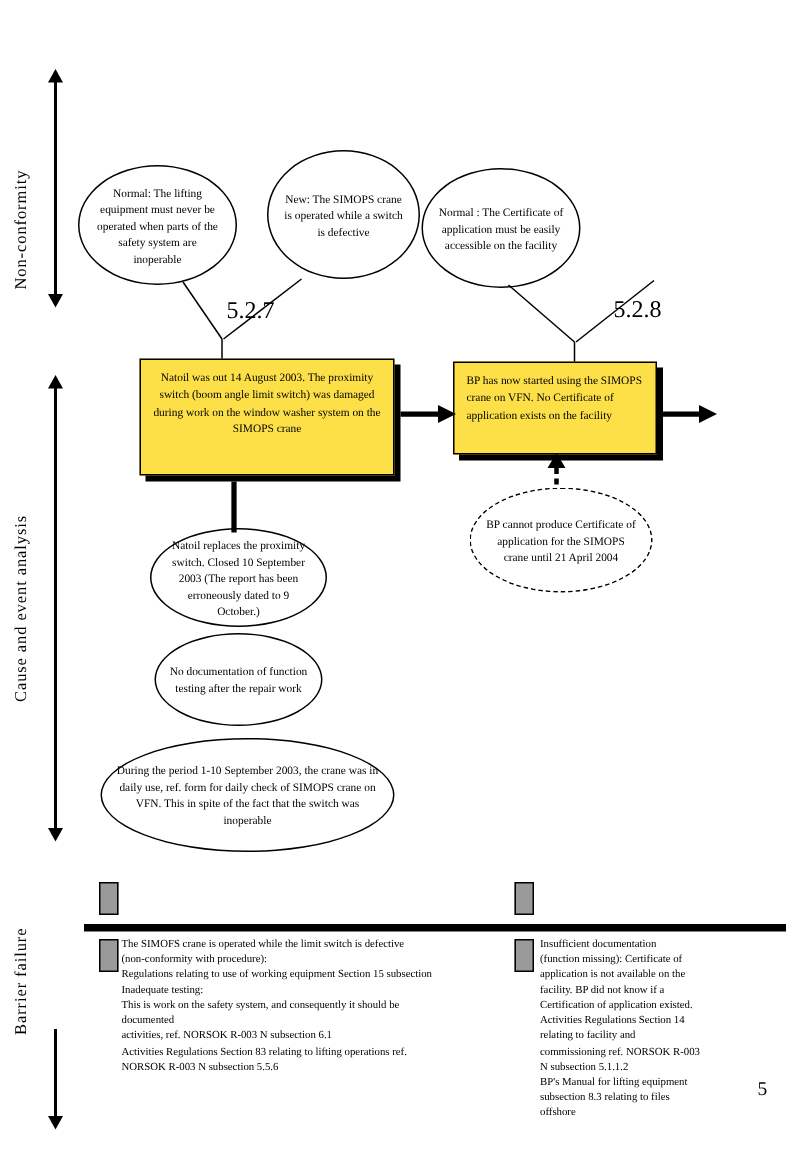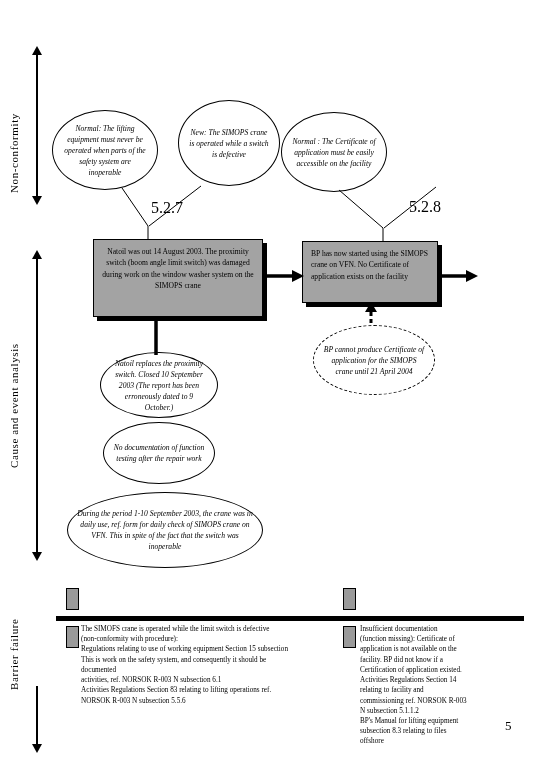--- a/index.html
+++ b/index.html
@@ -38,30 +38,29 @@
   .ellipse{
     position:absolute;
     border:1px solid #000;
     border-radius:50%;
     display:flex;align-items:center;
     text-align:center;
     font-size:7.6px;
     line-height:1.45;
     box-sizing:border-box;
     padding:4px 9px;
-    font-style:italic;
   }
   .ellipse.dashed{border:1px dashed #000;}
   .ellipse span{display:block;}
 
   
   .box{
     position:absolute;
     border:1px solid #000;
-    background:#a3a3a3;
+    background:#fde047;
     box-sizing:border-box;
     box-shadow:4px 4px 0 #000;
     font-size:7.6px;
     line-height:1.5;
   }
   .box .inner{padding:6px 8px;}
   .box.center .inner{text-align:center;}
 
   
   .seclabel{position:absolute;font-size:16px;}
@@ -169,20 +168,21 @@
 
   <div class="barrier-bar" style="left:56px;top:616px;width:468px;height:5px;"></div>
 
   <div class="graybox" style="left:66px;top:626px;width:11px;height:20px;"></div>
   <div class="graybox" style="left:343px;top:626px;width:11px;height:20px;"></div>
 
   <div class="btext" style="left:81px;top:624px;width:255px;">
     <p>The SIMOFS crane is operated while the limit switch is defective</p>
     <p>(non-conformity with procedure):</p>
     <p class="it">Regulations relating to use of working equipment Section 15 subsection</p>
+    <p>Inadequate testing:</p>
     <p>This is work on the safety system, and consequently it should be</p>
     <p>documented</p>
     <p class="it">activities, ref. NORSOK R-003 N subsection 6.1</p>
     <p class="it">Activities Regulations Section 83 relating to lifting operations ref.</p>
     <p class="it">NORSOK R-003 N subsection 5.5.6</p>
   </div>
 
   <div class="btext" style="left:360px;top:624px;width:162px;">
     <p>Insufficient documentation</p>
     <p>(function missing): Certificate of</p>

